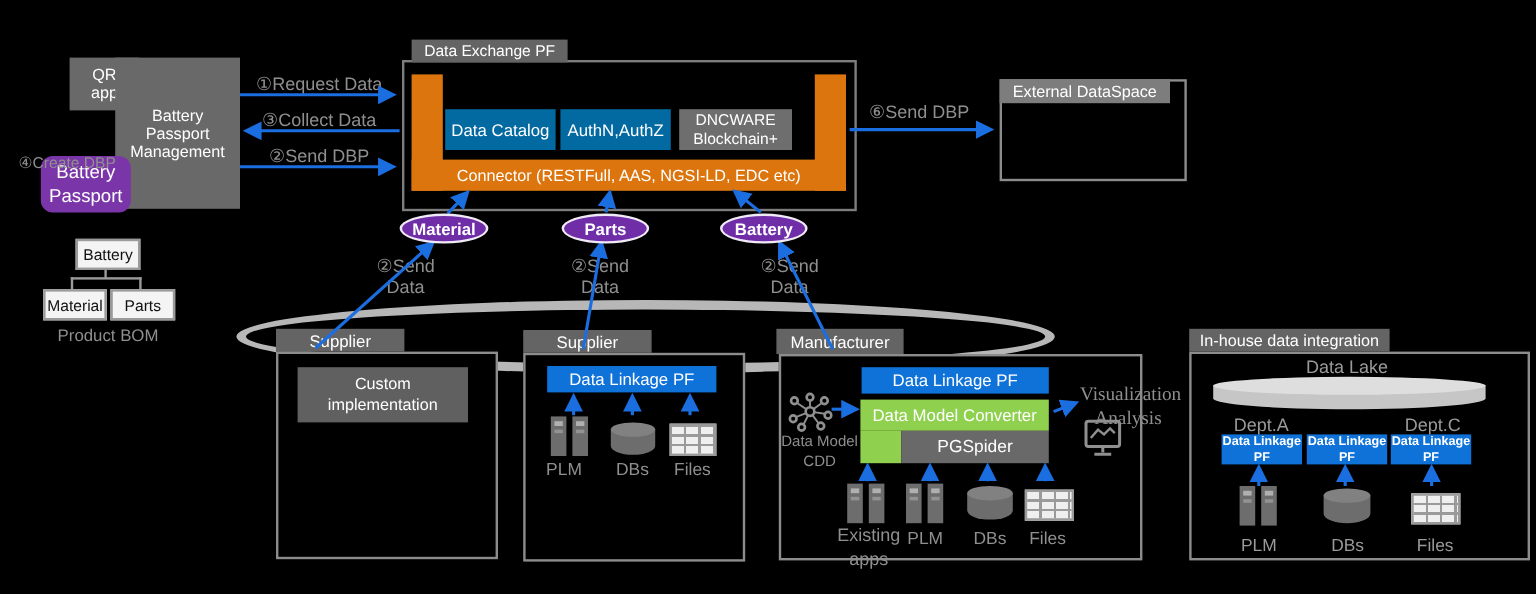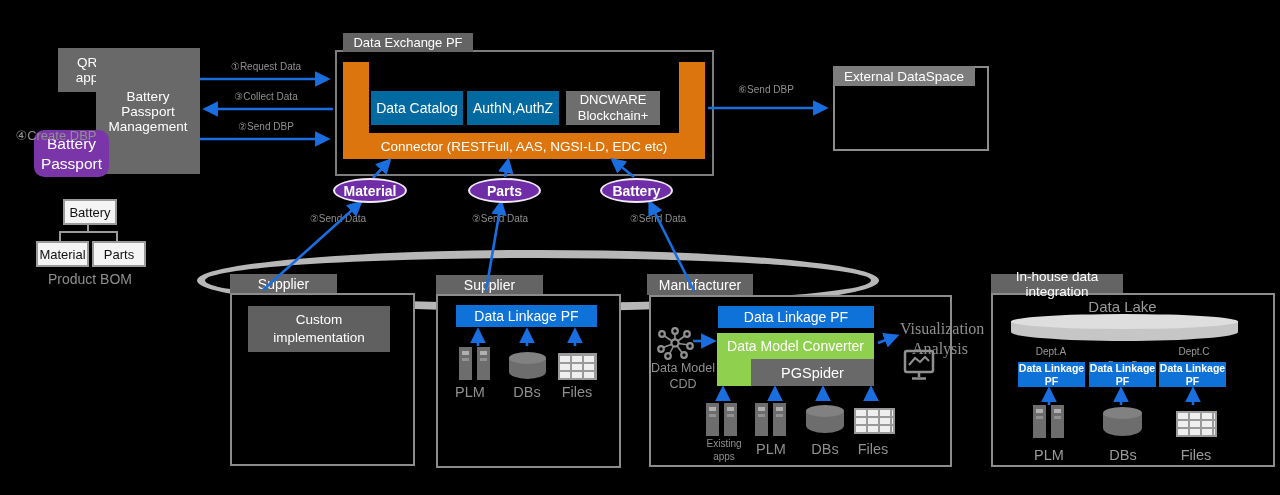--- a/index.html
+++ b/index.html
@@ -4,21 +4,21 @@
 <style>
   html,body{margin:0;padding:0;background:#000;}
   #canvas{position:relative;width:1280px;height:495px;background:#000;overflow:hidden;
           font-family:"Liberation Sans","DejaVu Sans",sans-serif;}
   .abs{position:absolute;}
   .preline{white-space:pre-line;}
   .center{display:flex;align-items:center;justify-content:center;text-align:center;}
   .panel{position:absolute;border:2px solid #8c8c8c;background:#000;z-index:2;}
   .tab{position:absolute;background:#646464;color:#fff;font-size:14px;z-index:3;
        display:flex;align-items:center;justify-content:center;text-align:center;}
-  .gtxt{position:absolute;color:#8f8f8f;font-size:10px;text-align:center;z-index:3;}
+  .gtxt{position:absolute;color:#8f8f8f;font-size:15px;text-align:center;z-index:3;}
   .bluebar{position:absolute;background:#0f72d8;color:#fff;z-index:3;
            display:flex;align-items:center;justify-content:center;text-align:center;}
   .orangebox{position:absolute;background:#0369a1;color:#fff;z-index:3;
              display:flex;align-items:center;justify-content:center;text-align:right;}
   .token{position:absolute;background:#6f2da8;border:2px solid #efeaf6;border-radius:50%;
          color:#fff;font-weight:bold;font-size:14px;z-index:6;
          display:flex;align-items:center;justify-content:center;}
   .towers{position:absolute;display:flex;gap:5px;z-index:3;}
   .tower{width:13px;height:33px;background:#6d6d6d;position:relative;}
   .tower::before{content:"";position:absolute;top:4px;left:3px;width:7px;height:4px;background:#b0b0b0;}
@@ -163,21 +163,21 @@
       <span class="dtop"></span>
   </div>
   <div class="files" style="left:854px;top:408px;width:37px;height:22px;"></div>
   <div class="gtxt preline" style="left:694px;top:437px;width:60px;line-height:1.3;">Existing
 apps</div>
   <div class="gtxt" style="left:752px;top:441px;width:38px;font-size:14.5px;">PLM</div>
   <div class="gtxt" style="left:802px;top:441px;width:46px;font-size:14.5px;">DBs</div>
   <div class="gtxt" style="left:850px;top:441px;width:46px;font-size:14.5px;">Files</div>
 
   <div class="panel" style="left:991px;top:293px;width:280px;height:170px;"></div>
-  <div class="tab" style="left:991px;top:274px;width:132px;height:19px;font-size:13.5px;">In-house data integration</div>
+  <div class="tab" style="left:991px;top:274px;width:167px;height:19px;font-size:13.5px;">In-house data integration</div>
   <div class="gtxt" style="left:1060px;top:298px;width:125px;font-size:15px;color:#9a9a9a;">Data Lake</div>
   <div class="abs" style="left:1011px;top:321px;width:227px;height:20px;background:#c6c6c6;border-radius:0 0 50% 50% / 0 0 45% 45%;z-index:3;"></div>
   <div class="abs" style="left:1011px;top:314px;width:227px;height:15px;background:#dedede;border-radius:50%;z-index:3;"></div>
   <div class="gtxt" style="left:1023px;top:346px;width:56px;color:#9a9a9a;">Dept.A</div>
   <div class="gtxt" style="left:1095px;top:346px;width:56px;color:#9a9a9a;margin-top:14px;">Dept.B</div>
   <div class="gtxt" style="left:1166px;top:346px;width:56px;color:#9a9a9a;">Dept.C</div>
   <div class="bluebar preline" style="left:1018px;top:362px;width:67px;height:25px;font-size:10.5px;font-weight:600;line-height:1.15;">Data Linkage
 PF</div>
   <div class="bluebar preline" style="left:1089px;top:362px;width:67px;height:25px;font-size:10.5px;font-weight:600;line-height:1.15;">Data Linkage
 PF</div>

